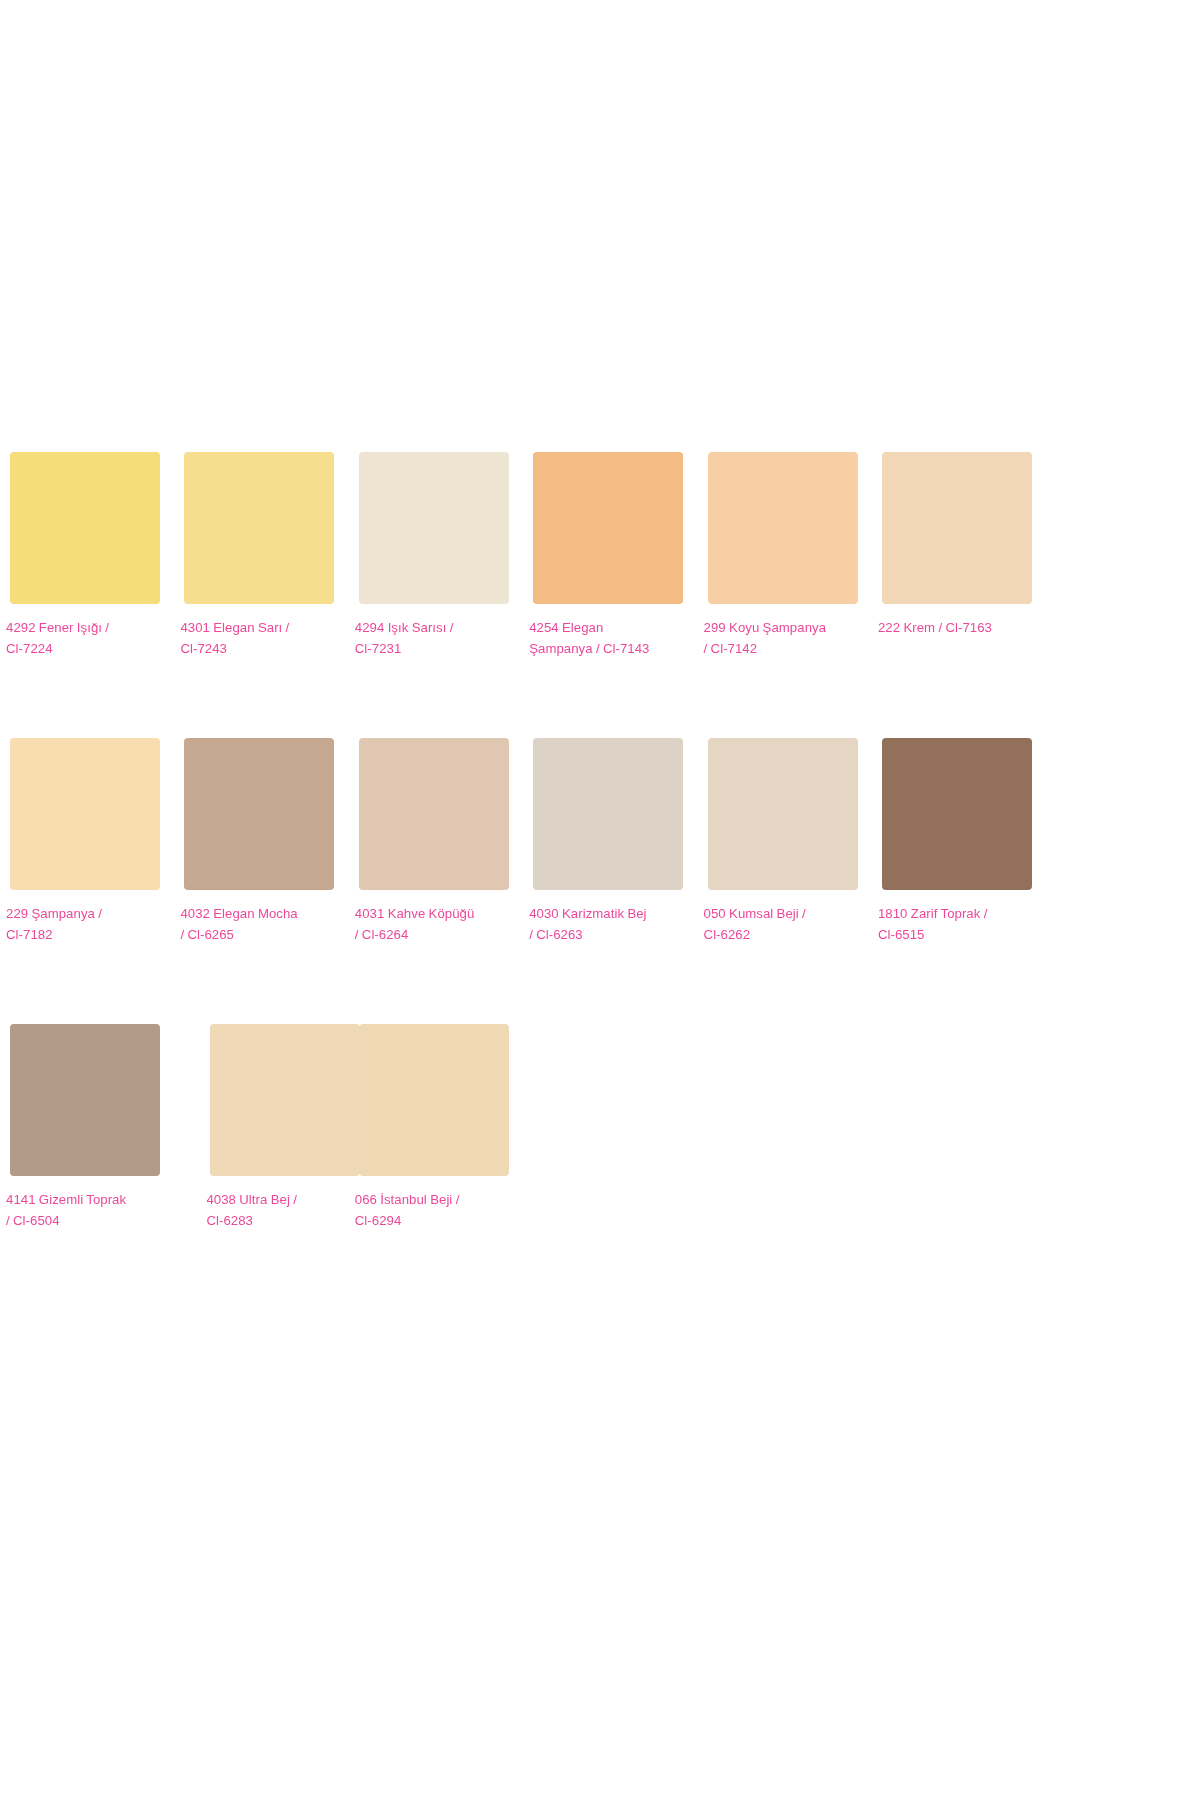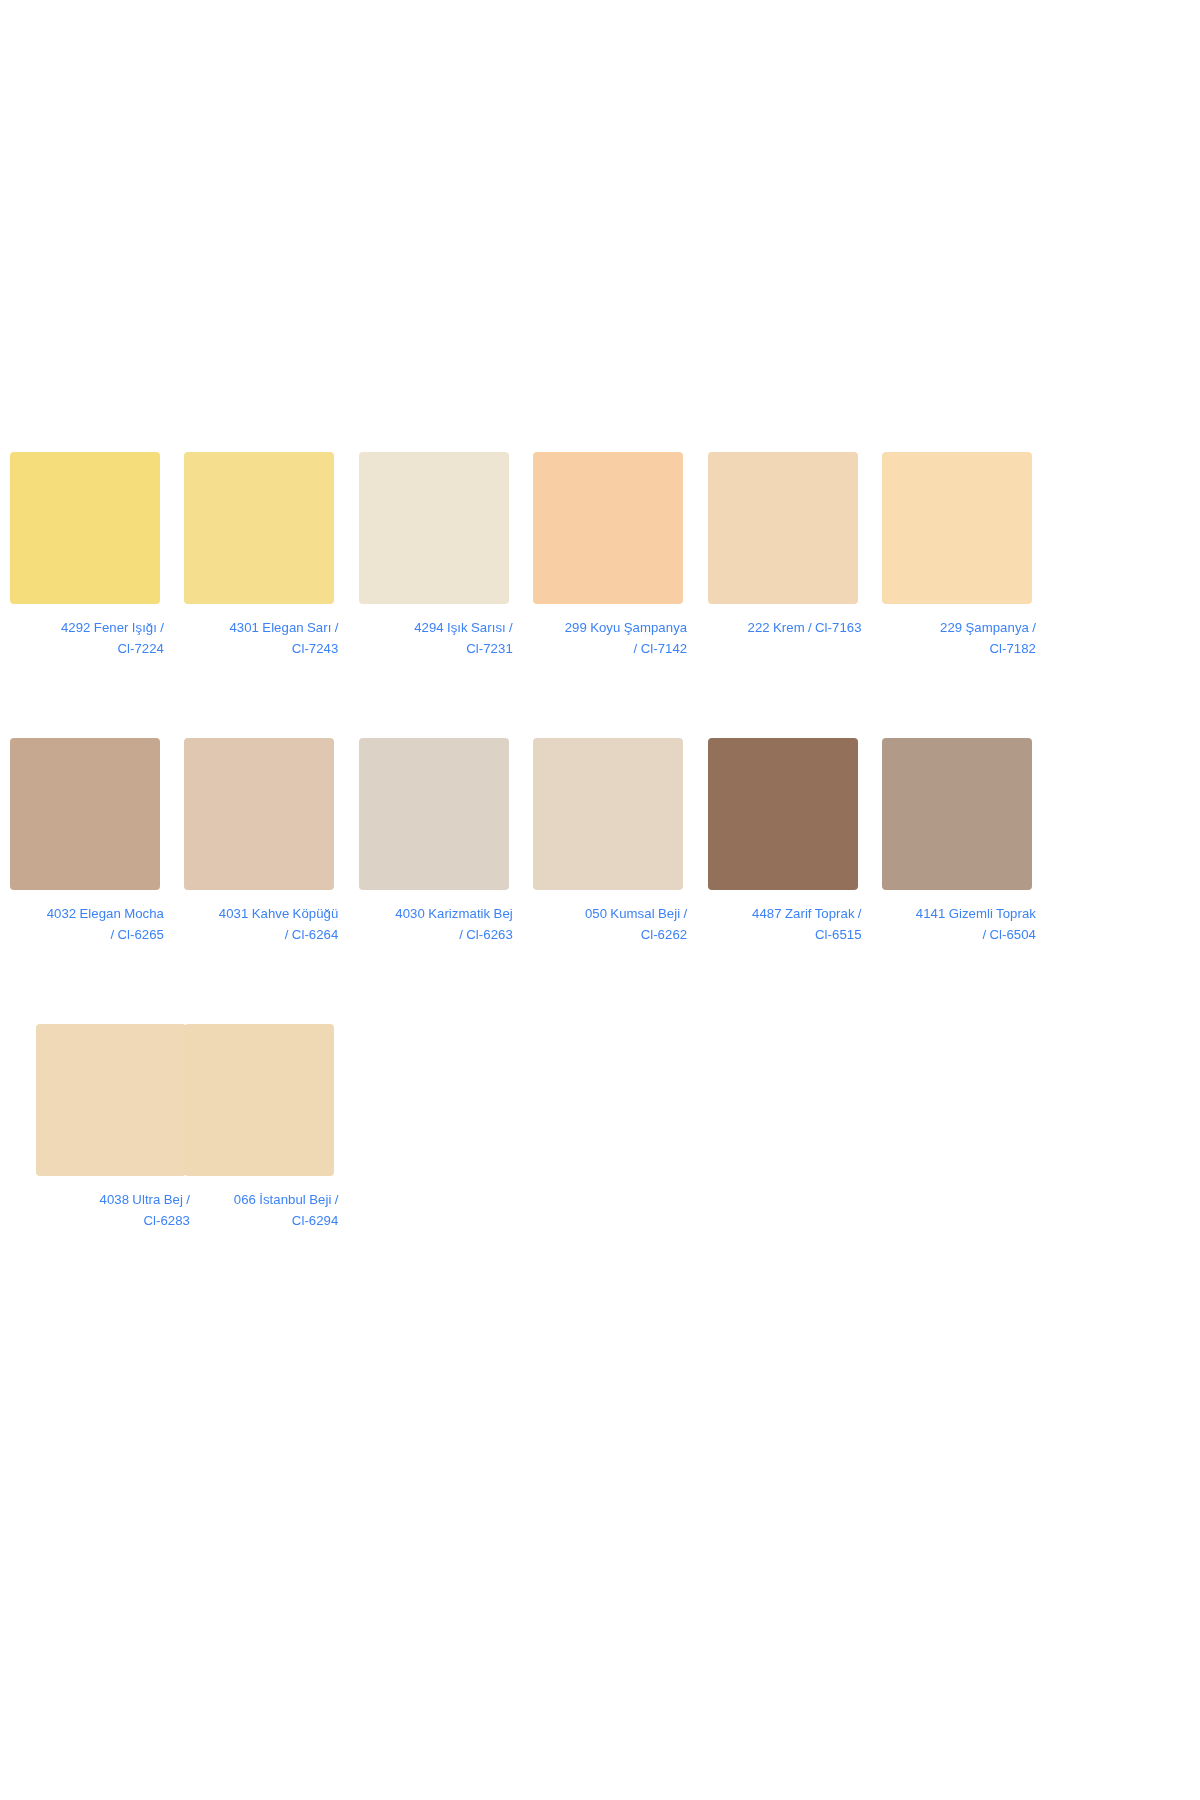--- a/index.html
+++ b/index.html
@@ -48,25 +48,25 @@
     height: 152px;
     border-radius: 4px;
     display: block;
   }
 
   .swatch-label {
     width: 158px;
     margin: 0;
     padding-top: 13px;
     padding-bottom: 0;
-    text-align: right;
+    text-align: left;
     font-family: "Liberation Sans", sans-serif;
     font-size: 13.2px;
     line-height: 21px;
-    color: #3b82f6;
+    color: #ec4899;
     letter-spacing: 0.05px;
     word-spacing: -0.4px;
   }
 
   
   .palette-grid .swatch-cell {
     margin-bottom: 79px;
   }
 </style>
 </head>
@@ -86,20 +86,27 @@
         <div class="swatch-label">
           <div>4301 Elegan Sarı /</div>
           <div>Cl-7243</div>
         </div>
       </div>
       <div class="swatch-cell">
         <div class="swatch-chip" style="background-color: rgb(237, 229, 210);"></div>
         <div class="swatch-label">
           <div>4294 Işık Sarısı /</div>
           <div>Cl-7231</div>
+        </div>
+      </div>
+      <div class="swatch-cell">
+        <div class="swatch-chip" style="background-color: rgb(242, 188, 132);"></div>
+        <div class="swatch-label">
+          <div>4254 Elegan</div>
+          <div>Şampanya / Cl-7143</div>
         </div>
       </div>
       <div class="swatch-cell">
         <div class="swatch-chip" style="background-color: rgb(248, 207, 164);"></div>
         <div class="swatch-label">
           <div>299 Koyu Şampanya</div>
           <div>/ Cl-7142</div>
         </div>
       </div>
       <div class="swatch-cell">
@@ -140,21 +147,21 @@
       <div class="swatch-cell" style="margin-bottom: 0px;">
         <div class="swatch-chip" style="background-color: rgb(229, 214, 196);"></div>
         <div class="swatch-label">
           <div>050 Kumsal Beji /</div>
           <div>Cl-6262</div>
         </div>
       </div>
       <div class="swatch-cell" style="margin-bottom: 0px;">
         <div class="swatch-chip" style="background-color: rgb(147, 112, 90);"></div>
         <div class="swatch-label">
-          <div>4487 Zarif Toprak /</div>
+          <div>1810 Zarif Toprak /</div>
           <div>Cl-6515</div>
         </div>
       </div>
       <div class="swatch-cell" style="margin-bottom: 0px;">
         <div class="swatch-chip" style="background-color: rgb(177, 154, 135);"></div>
         <div class="swatch-label">
           <div>4141 Gizemli Toprak</div>
           <div>/ Cl-6504</div>
         </div>
       </div>

